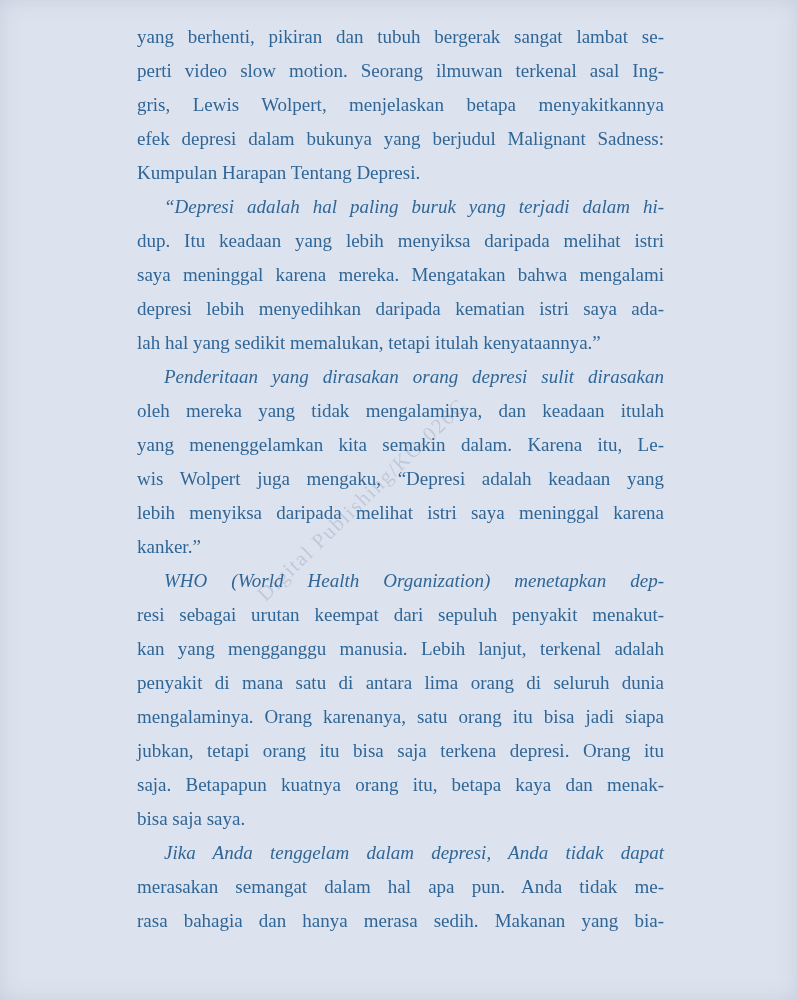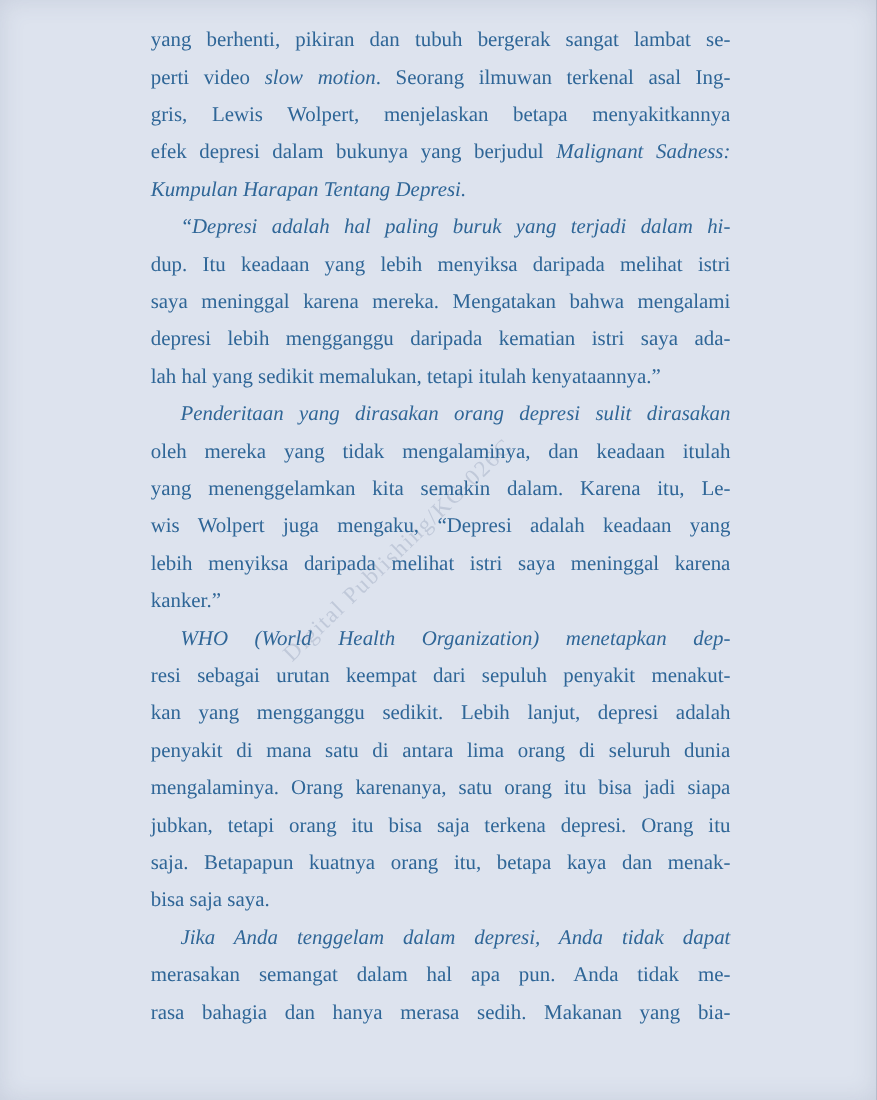--- a/index.html
+++ b/index.html
@@ -45,54 +45,54 @@
     height: 34px;
     text-align: justify;
     text-align-last: justify;
     overflow: visible;
   }
   .line.no-justify {
     text-align: center;
     text-align-last: left;
   }
   .line.indent { text-indent: 27px; font-style: italic; }
-  .italic { font-style: italic; }
+  .italic { }
 </style>
 </head>
 <body>
 
 <div class="page">
   <div class="watermark" style="transform: translate(-50%, -50%) rotate(-44deg);">Digital Publishing/KG-026C</div>
   <div class="text-block">
       <div class="paragraph">
         <div class="line"><span>yang berhenti, pikiran dan tubuh bergerak sangat lambat se-</span></div>
         <div class="line"><span>perti video </span><span class="italic">slow motion</span><span>. Seorang ilmuwan terkenal asal Ing-</span></div>
         <div class="line"><span>gris, Lewis Wolpert, menjelaskan betapa menyakitkannya</span></div>
         <div class="line"><span>efek depresi dalam bukunya yang berjudul </span><span class="italic">Malignant Sadness:</span></div>
         <div class="line no-justify"><span class="italic">Kumpulan Harapan Tentang Depresi.</span></div>
       </div>
       <div class="paragraph">
         <div class="line indent"><span>“Depresi adalah hal paling buruk yang terjadi dalam hi-</span></div>
         <div class="line"><span>dup. Itu keadaan yang lebih menyiksa daripada melihat istri</span></div>
         <div class="line"><span>saya meninggal karena mereka. Mengatakan bahwa mengalami</span></div>
-        <div class="line"><span>depresi lebih mengganggu daripada kematian istri saya ada-</span></div>
+        <div class="line"><span>depresi lebih menyedihkan daripada kematian istri saya ada-</span></div>
         <div class="line no-justify"><span>lah hal yang sedikit memalukan, tetapi itulah kenyataannya.”</span></div>
       </div>
       <div class="paragraph">
         <div class="line indent"><span>Penderitaan yang dirasakan orang depresi sulit dirasakan</span></div>
         <div class="line"><span>oleh mereka yang tidak mengalaminya, dan keadaan itulah</span></div>
         <div class="line"><span>yang menenggelamkan kita semakin dalam. Karena itu, Le-</span></div>
         <div class="line"><span>wis Wolpert juga mengaku, “Depresi adalah keadaan yang</span></div>
         <div class="line"><span>lebih menyiksa daripada melihat istri saya meninggal karena</span></div>
         <div class="line no-justify"><span>kanker.”</span></div>
       </div>
       <div class="paragraph">
         <div class="line indent"><span>WHO (World Health Organization) menetapkan dep-</span></div>
         <div class="line"><span>resi sebagai urutan keempat dari sepuluh penyakit menakut-</span></div>
-        <div class="line"><span>kan yang mengganggu sedikit. Lebih lanjut, depresi adalah</span></div>
+        <div class="line"><span>kan yang mengganggu manusia. Lebih lanjut, terkenal adalah</span></div>
         <div class="line"><span>penyakit di mana satu di antara lima orang di seluruh dunia</span></div>
         <div class="line"><span>mengalaminya. Orang karenanya, satu orang itu bisa jadi siapa</span></div>
         <div class="line"><span>jubkan, tetapi orang itu bisa saja terkena depresi. Orang itu</span></div>
         <div class="line"><span>saja. Betapapun kuatnya orang itu, betapa kaya dan menak-</span></div>
         <div class="line no-justify"><span>bisa saja saya.</span></div>
       </div>
       <div class="paragraph">
         <div class="line indent"><span>Jika Anda tenggelam dalam depresi, Anda tidak dapat</span></div>
         <div class="line"><span>merasakan semangat dalam hal apa pun. Anda tidak me-</span></div>
         <div class="line"><span>rasa bahagia dan hanya merasa sedih. Makanan yang bia-</span></div>

